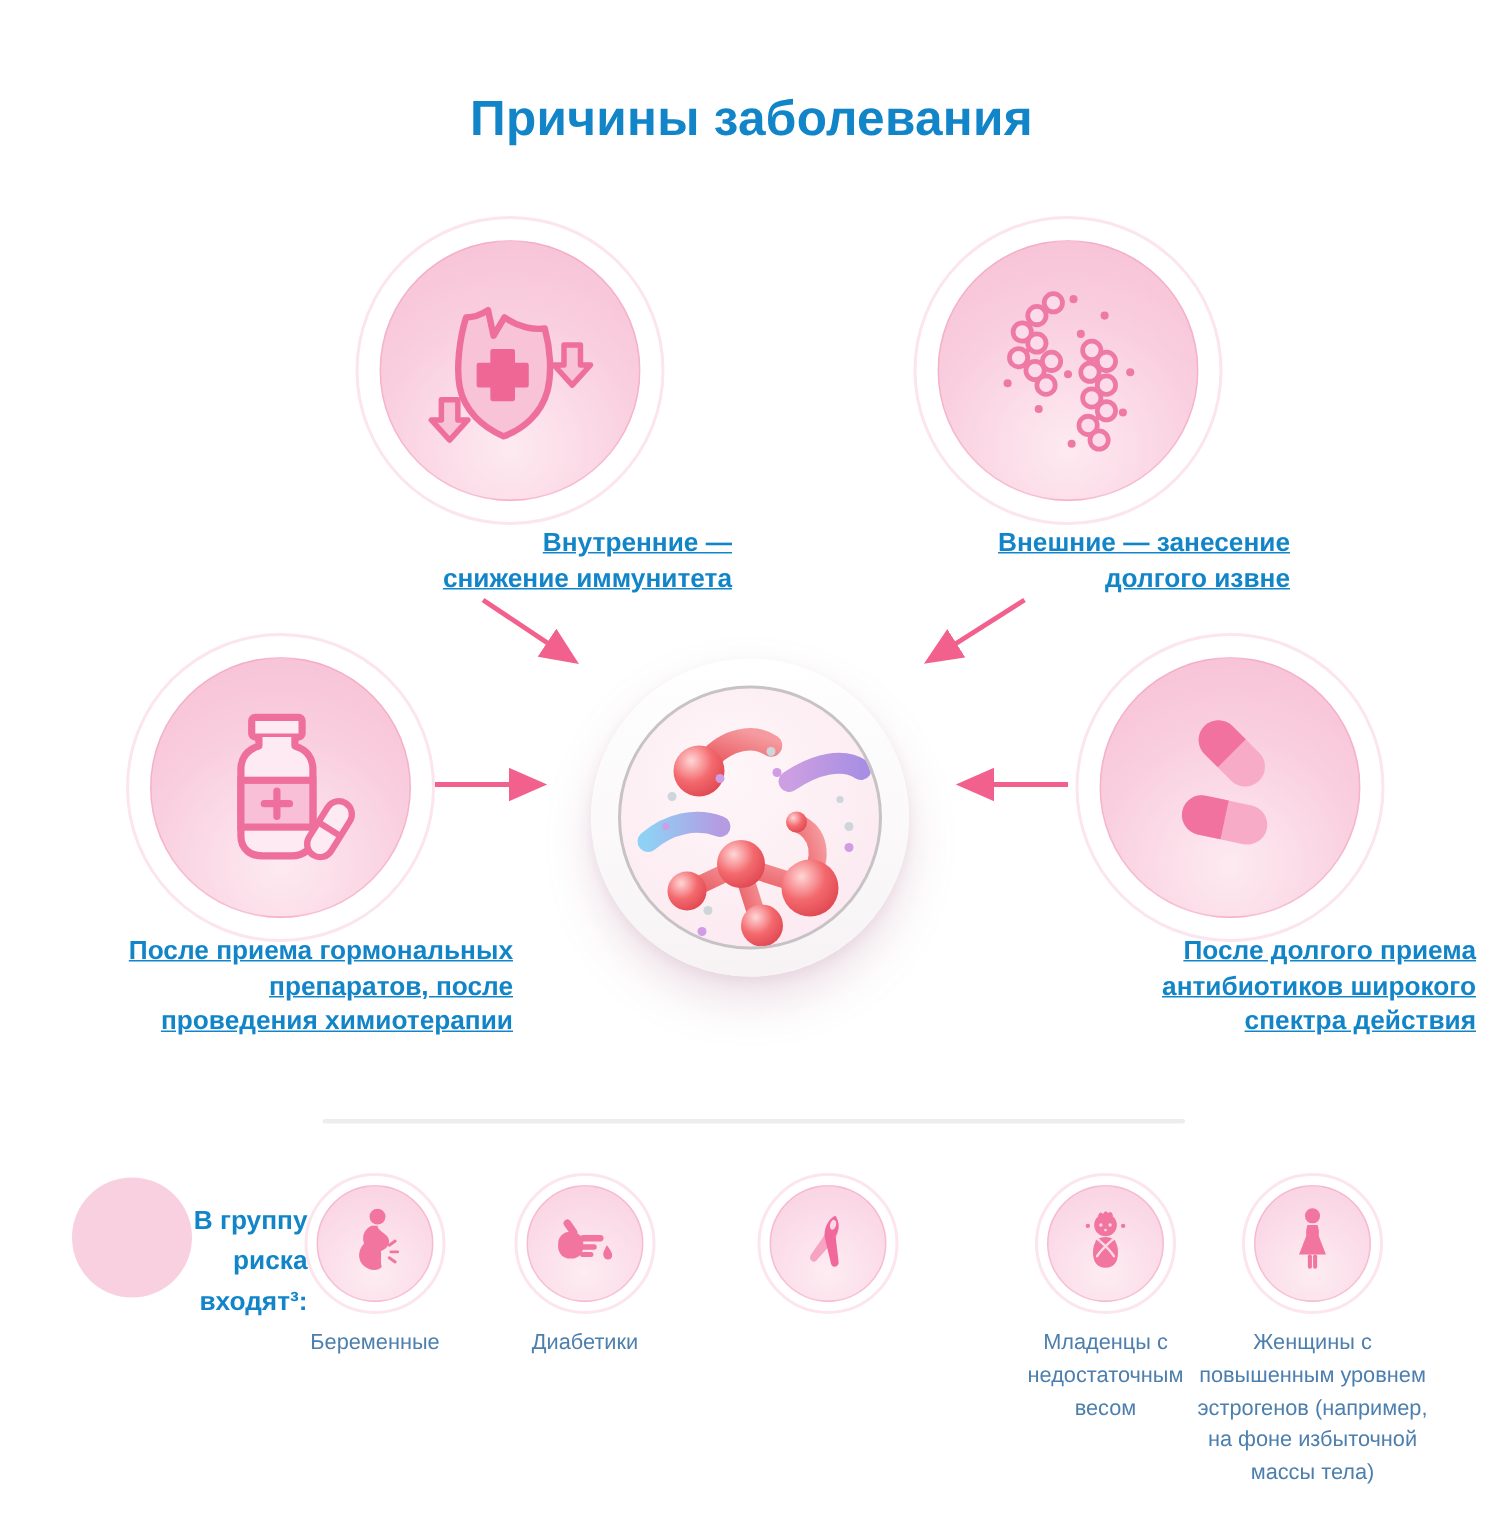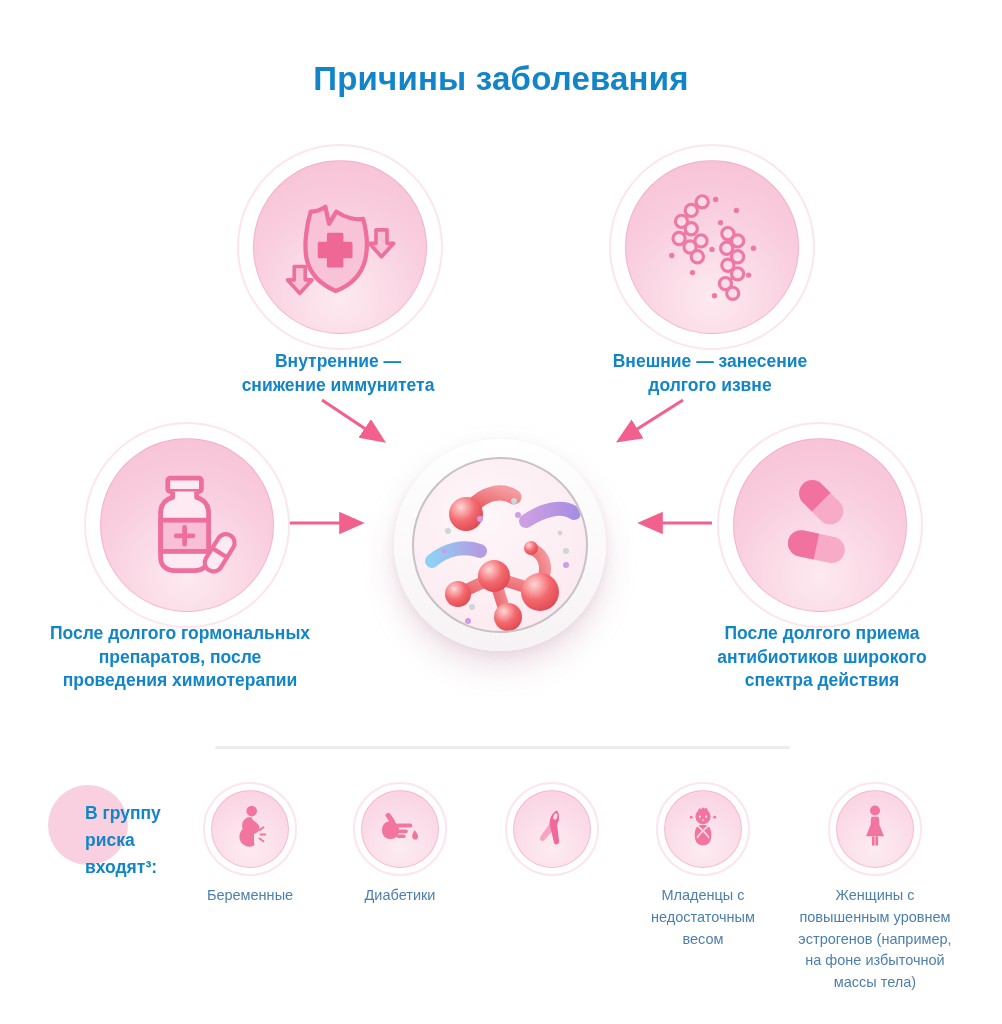--- a/index.html
+++ b/index.html
@@ -36,29 +36,29 @@
     display:flex;align-items:center;justify-content:center;
   }
   .dish-inner{
     width:172px;height:172px;border-radius:50%;
     border:2px solid #c7c2c5;
     background:radial-gradient(circle at 42% 35%, #fef6f9 0%, #fbe7ef 100%);
     overflow:hidden;display:flex;align-items:center;justify-content:center;
   }
   
   .cause-label{
-    font-size:17.5px;font-weight:bold;color:#1285c9;text-align:center;line-height:1.35;
+    font-size:17.5px;font-weight:bold;color:#1285c9;text-align:right;line-height:1.35;text-decoration:underline;
   }
   
   .divider{left:215px;top:746px;width:575px;height:3px;background:#ededed;border-radius:2px;}
   
   .risk-bg-circle{left:48px;top:785px;width:80px;height:80px;border-radius:50%;background:#f8d0e0;z-index:1;}
   .risk-heading{
     left:85px;top:800px;width:120px;z-index:2;
-    font-size:17.5px;font-weight:bold;color:#1285c9;line-height:1.55;
+    font-size:17.5px;font-weight:bold;color:#1285c9;line-height:1.55;text-align:right;
   }
   .risk-item{top:782px;display:flex;flex-direction:column;align-items:center;}
   .bubble-small{width:90px;height:90px;border-width:2px;}
   .inner-small{
     width:76px;height:76px;
     background:radial-gradient(circle at 50% 75%, #fdecf2 0%, #f9cfe0 100%);
   }
   .risk-label{
     margin-top:9px;font-size:14.5px;color:#4d7fae;text-align:center;line-height:1.5;
   }
@@ -224,21 +224,21 @@
           <circle cx="66" cy="60" r="3"></circle>
             <circle cx="104" cy="56" r="3"></circle>
             <circle cx="152" cy="106" r="3"></circle>
           <circle cx="54" cy="162" r="3"></circle>
             <circle cx="30" cy="92" r="2.4"></circle>
         </g>
       </svg>
     </div>
   </div>
 
-  <div class="abs cause-label pre" style="left:18px;top:622px;width:324px">После долгого гормональных
+  <div class="abs cause-label pre" style="left:18px;top:622px;width:324px">После приема гормональных
 препаратов, после
 проведения химиотерапии</div>
   <div class="abs cause-label pre" style="left:660px;top:622px;width:324px">После долгого приема
 антибиотиков широкого
 спектра действия</div>
 
   <div class="abs divider"></div>
 
   <div class="abs risk-bg-circle"></div>
   <div class="abs risk-heading pre">В группу
@@ -255,21 +255,21 @@
             <path d="M67 52 l7 -5"></path>
               <path d="M69 60 h8"></path>
               <path d="M67 67 l7 5"></path>
           </g>
         </svg>
       </div>
     </div>
     <div class="risk-label pre">Беременные</div>
   </div>
 
-  <div class="abs risk-item" style="left:315px;width:170px">
+  <div class="abs risk-item" style="left:305px;width:170px">
     <div class="bubble bubble-small">
       <div class="bubble-inner inner-small">
         <svg width="56" height="56" viewBox="0 0 100 100">
           <g fill="#f1759f">
             <rect x="18" y="36" width="30" height="32" rx="14"></rect>
             <g transform="rotate(-35 34 34)">
                 <rect x="30" y="20" width="9" height="22" rx="4.5"></rect>
               </g>
             <rect x="44" y="40" width="28" height="7.5" rx="3.75"></rect>
             <rect x="44" y="51" width="20" height="6.5" rx="3.25"></rect>
@@ -289,21 +289,21 @@
           <g transform="rotate(14 50 52)">
             <path d="M50 16 C43 22 41 31 44 39 L33 68 C31 74 38 78 41 73 L56 44 C60 34 57 22 50 16 Z" fill="#f7a3c2"></path>
             <path d="M50 16 C57 22 59 31 56 39 L67 68 C69 74 62 78 59 73 L44 44 C40 34 43 22 50 16 Z" fill="#f1699b"></path>
             <ellipse cx="50" cy="27" rx="3.5" ry="6" fill="#fbd9e7"></ellipse>
           </g>
         </svg>
       </div>
     </div>
   </div>
 
-  <div class="abs risk-item" style="left:618px;width:170px">
+  <div class="abs risk-item" style="left:652px;width:170px">
     <div class="bubble bubble-small">
       <div class="bubble-inner inner-small">
         <svg width="56" height="56" viewBox="0 0 100 100">
           <path d="M41 18 Q43 10 47 15 Q50 9 53 14 Q57 10 59 17 Z" fill="#f1759f"></path>
           <circle cx="50" cy="28" r="13.5" fill="#f1759f"></circle>
           <circle cx="29" cy="29" r="2.6" fill="#f1759f"></circle>
             <circle cx="71" cy="29" r="2.6" fill="#f1759f"></circle>
           <circle cx="44.5" cy="28" r="2" fill="#fbd9e7"></circle>
             <circle cx="55.5" cy="28" r="2" fill="#fbd9e7"></circle>
           <circle cx="50" cy="34" r="1.6" fill="#fbd9e7"></circle>

